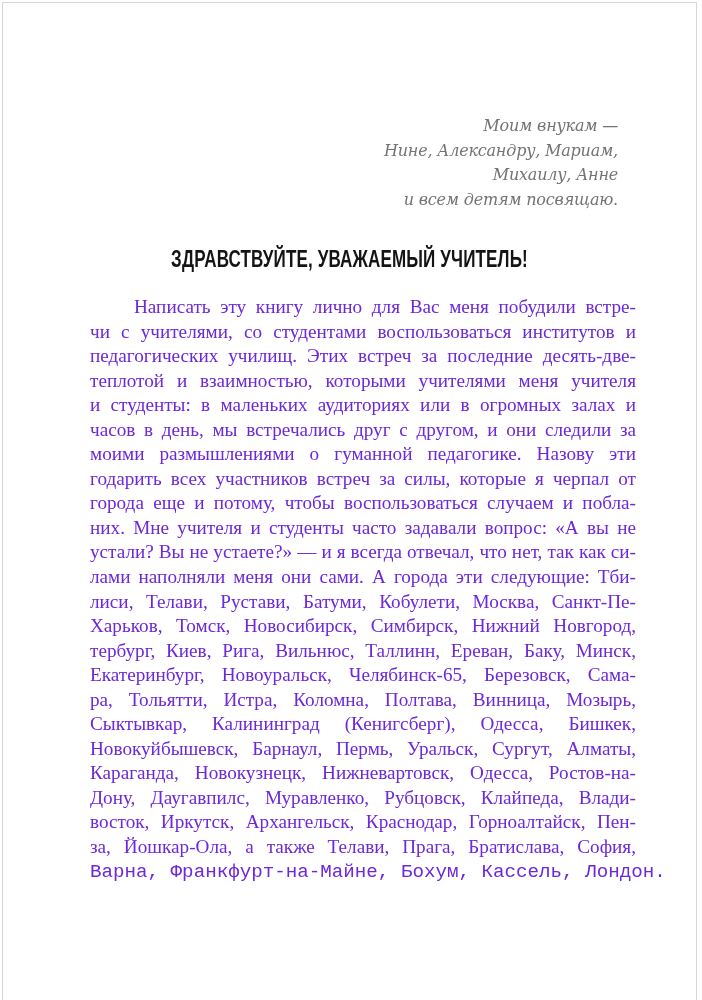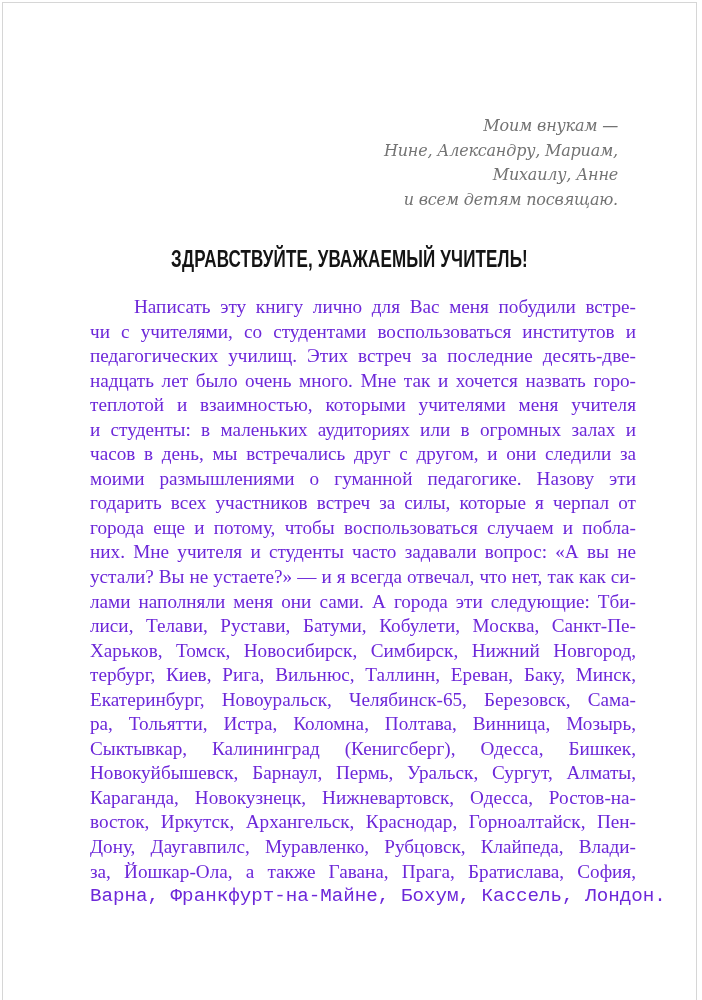--- a/index.html
+++ b/index.html
@@ -86,37 +86,36 @@
     <div>Михаилу, Анне</div>
     <div>и всем детям посвящаю.</div>
   </div>
 
   <div class="heading">ЗДРАВСТВУЙТЕ, УВАЖАЕМЫЙ УЧИТЕЛЬ!</div>
 
   <div class="body-text">
     <span class="line first">Написать эту книгу лично для Вас меня побудили встре-</span>
     <span class="line">чи с учителями, со студентами воспользоваться институтов и</span>
     <span class="line">педагогических училищ. Этих встреч за последние десять-две-</span>
-    <span class="line">надцать лет было очень много. Мне так и хочется назвать горо-</span>
     <span class="line">теплотой и взаимностью, которыми учителями меня учителя</span>
     <span class="line">и студенты: в маленьких аудиториях или в огромных залах и</span>
     <span class="line">часов в день, мы встречались друг с другом, и они следили за</span>
     <span class="line">моими размышлениями о гуманной педагогике. Назову эти</span>
     <span class="line">годарить всех участников встреч за силы, которые я черпал от</span>
     <span class="line">города еще и потому, чтобы воспользоваться случаем и побла-</span>
     <span class="line">них. Мне учителя и студенты часто задавали вопрос: «А вы не</span>
     <span class="line">устали? Вы не устаете?» — и я всегда отвечал, что нет, так как си-</span>
     <span class="line">лами наполняли меня они сами. А города эти следующие: Тби-</span>
     <span class="line">лиси, Телави, Рустави, Батуми, Кобулети, Москва, Санкт-Пе-</span>
     <span class="line">Харьков, Томск, Новосибирск, Симбирск, Нижний Новгород,</span>
     <span class="line">тербург, Киев, Рига, Вильнюс, Таллинн, Ереван, Баку, Минск,</span>
     <span class="line">Екатеринбург, Новоуральск, Челябинск-65, Березовск, Сама-</span>
     <span class="line">ра, Тольятти, Истра, Коломна, Полтава, Винница, Мозырь,</span>
     <span class="line">Сыктывкар, Калининград (Кенигсберг), Одесса, Бишкек,</span>
     <span class="line">Новокуйбышевск, Барнаул, Пермь, Уральск, Сургут, Алматы,</span>
     <span class="line">Караганда, Новокузнецк, Нижневартовск, Одесса, Ростов-на-</span>
+    <span class="line">Дону, Даугавпилс, Муравленко, Рубцовск, Клайпеда, Влади-</span>
     <span class="line">восток, Иркутск, Архангельск, Краснодар, Горноалтайск, Пен-</span>
-    <span class="line">Дону, Даугавпилс, Муравленко, Рубцовск, Клайпеда, Влади-</span>
-    <span class="line">за, Йошкар-Ола, а также Гавана, Прага, Братислава, София,</span>
+    <span class="line">за, Йошкар-Ола, а также Телави, Прага, Братислава, София,</span>
     <span class="line last">Варна, Франкфурт-на-Майне, Бохум, Кассель, Лондон.</span>
   </div>
 
 </div>
 
 </body></html>

